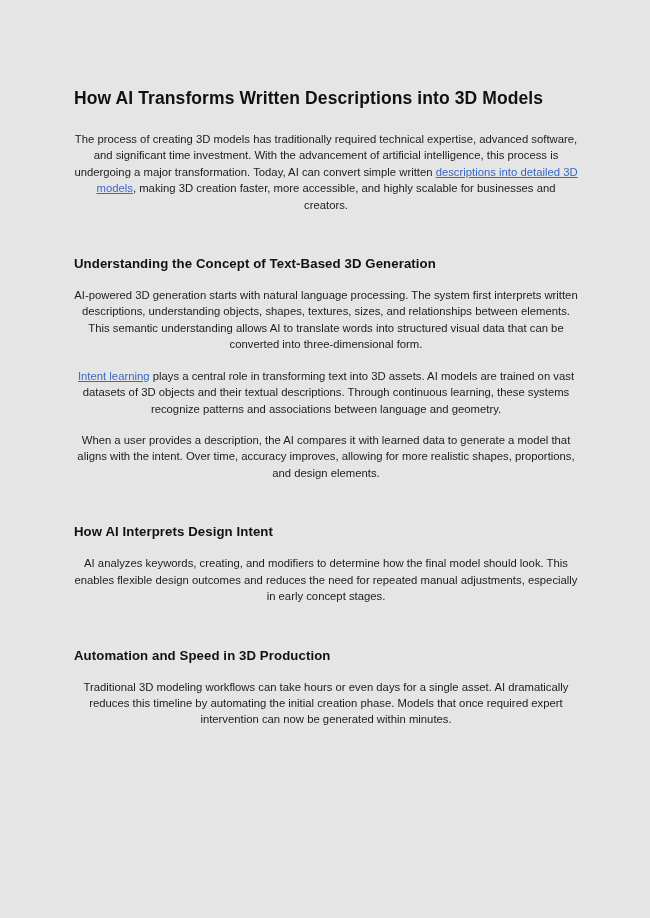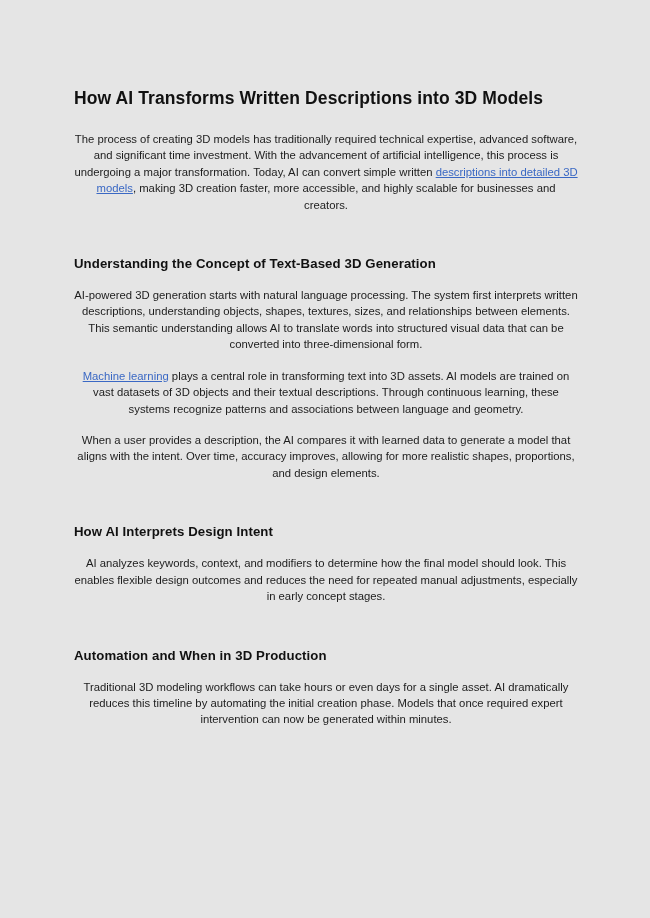--- a/index.html
+++ b/index.html
@@ -64,23 +64,23 @@
 <div class="page">
   <div class="content">
 
     <h1 class="doc-title">How AI Transforms Written Descriptions into 3D Models</h1>
 
     <p class="body-text"><span>The process of creating 3D models has traditionally required technical expertise, advanced software, and significant time investment. With the advancement of artificial intelligence, this process is undergoing a major transformation. Today, AI can convert simple written </span><a class="inline-link" href="#">descriptions into detailed 3D models</a><span>, making 3D creation faster, more accessible, and highly scalable for businesses and creators.</span></p>
 
     <h2 class="section-heading">Understanding the Concept of Text-Based 3D Generation</h2>
     <p class="body-text">AI-powered 3D generation starts with natural language processing. The system first interprets written descriptions, understanding objects, shapes, textures, sizes, and relationships between elements. This semantic understanding allows AI to translate words into structured visual data that can be converted into three-dimensional form.</p>
 
-    <p class="body-text"><a class="inline-link" href="#">Machine learning</a><span> plays a central role in transforming text into 3D assets. AI models are trained on vast datasets of 3D objects and their textual descriptions. Through continuous learning, these systems recognize patterns and associations between language and geometry.</span></p>
+    <p class="body-text"><a class="inline-link" href="#">Intent learning</a><span> plays a central role in transforming text into 3D assets. AI models are trained on vast datasets of 3D objects and their textual descriptions. Through continuous learning, these systems recognize patterns and associations between language and geometry.</span></p>
     <p class="body-text">When a user provides a description, the AI compares it with learned data to generate a model that aligns with the intent. Over time, accuracy improves, allowing for more realistic shapes, proportions, and design elements.</p>
 
     <h2 class="section-heading">How AI Interprets Design Intent</h2>
-    <p class="body-text">AI analyzes keywords, context, and modifiers to determine how the final model should look. This enables flexible design outcomes and reduces the need for repeated manual adjustments, especially in early concept stages.</p>
+    <p class="body-text">AI analyzes keywords, creating, and modifiers to determine how the final model should look. This enables flexible design outcomes and reduces the need for repeated manual adjustments, especially in early concept stages.</p>
 
-    <h2 class="section-heading">Automation and When in 3D Production</h2>
+    <h2 class="section-heading">Automation and Speed in 3D Production</h2>
     <p class="body-text">Traditional 3D modeling workflows can take hours or even days for a single asset. AI dramatically reduces this timeline by automating the initial creation phase. Models that once required expert intervention can now be generated within minutes.</p>
 
   </div>
 </div>
 
 </body></html>

